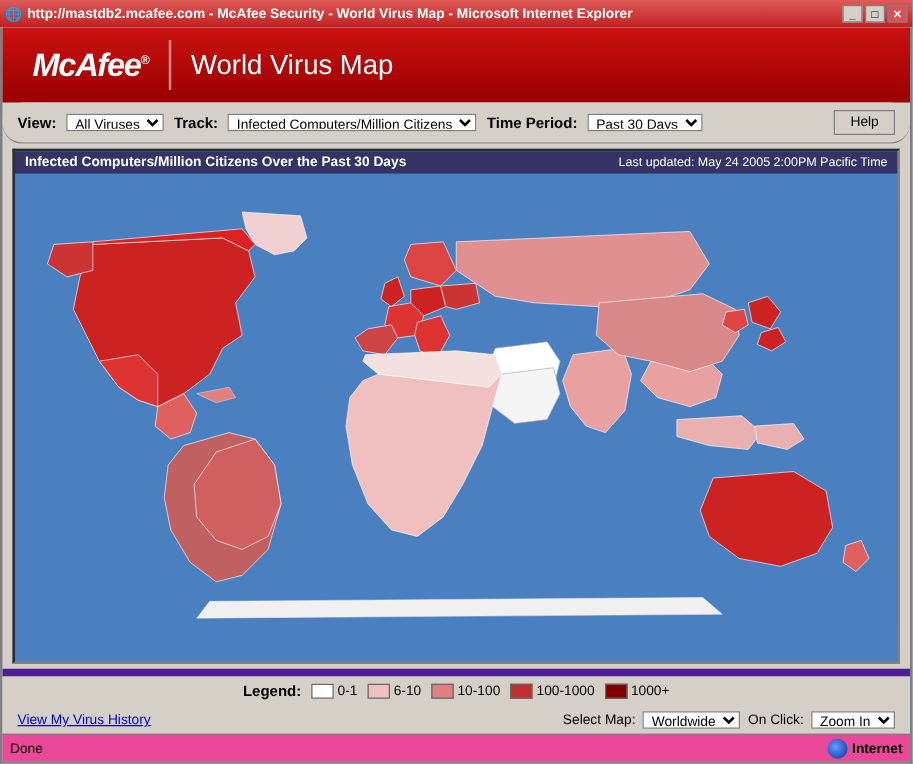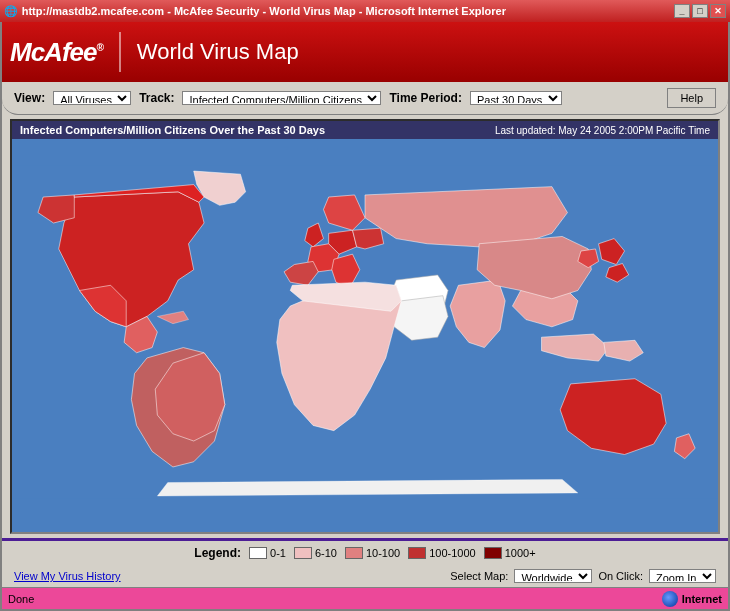--- a/index.html
+++ b/index.html
@@ -46,21 +46,21 @@
       display: flex;
       flex-direction: column;
     }
 
     
     .mcafee-header {
       background: linear-gradient(to bottom, #cc1111, #990000);
       height: 60px;
       display: flex;
       align-items: center;
-      padding: 0 8px;
+      padding: 0 24px;
       gap: 0;
     }
     .mcafee-logo {
       color: white;
       font-size: 26px;
       font-weight: bold;
       font-style: italic;
       letter-spacing: -1px;
     }
     .mcafee-logo sup {
@@ -145,21 +145,21 @@
     }
 
     
     .legend-bar {
       background: #d4d0c8;
       padding: 5px 12px;
       display: flex;
       align-items: center;
       justify-content: center;
       gap: 8px;
-      border-top: 3px solid #4c1d95;
+      border-top: 6px solid #4c1d95;
     }
     .legend-label { font-weight: bold; font-size: 12px; }
     .legend-item { display: flex; align-items: center; gap: 3px; font-size: 11px; }
     .legend-box {
       width: 18px; height: 12px;
       border: 1px solid #666;
     }
 
     
     .bottom-bar {

